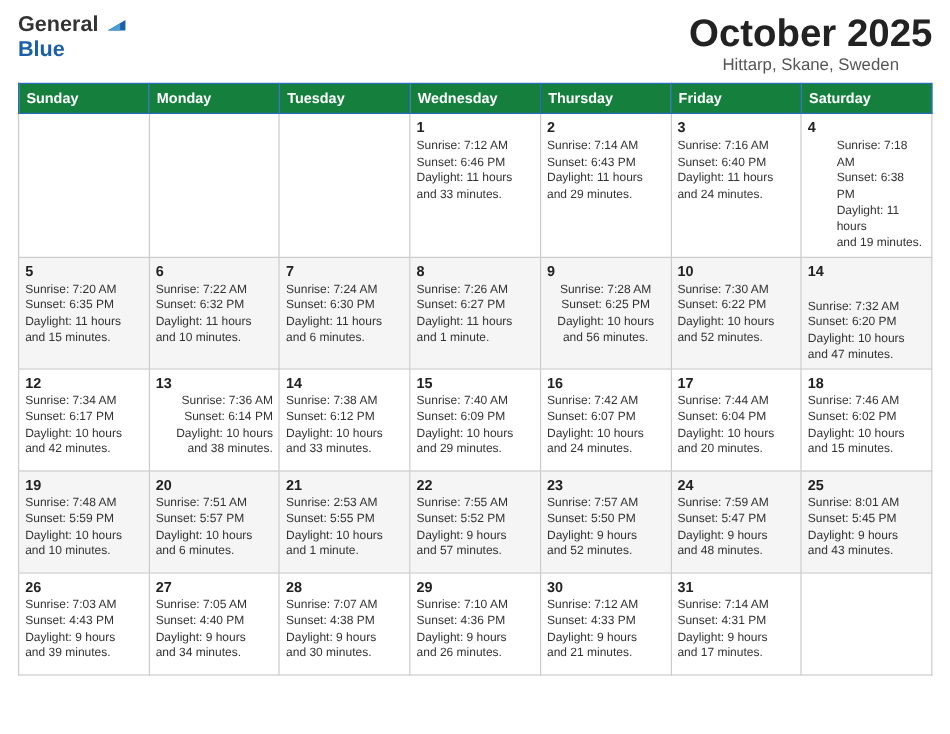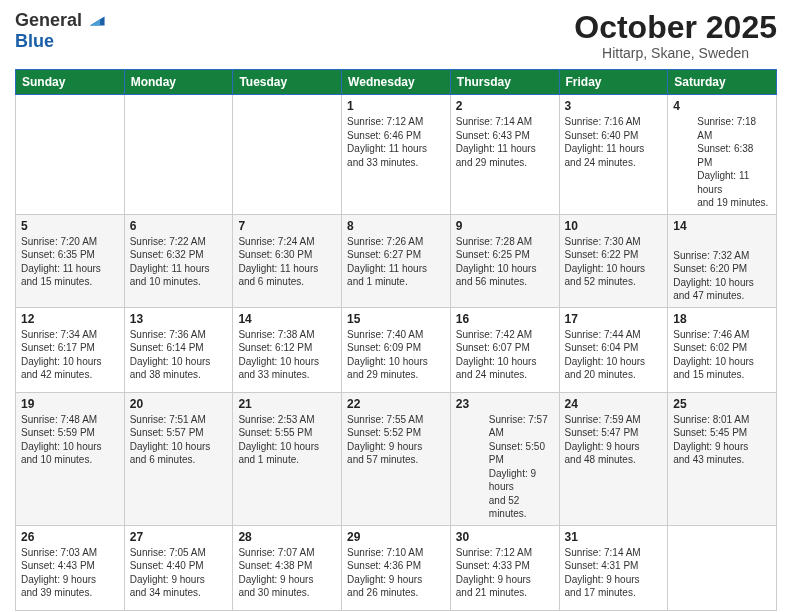--- a/index.html
+++ b/index.html
@@ -188,21 +188,21 @@
           </td>
           <td>
             <div class="day-number">8</div>
             <div class="day-info" style="white-space: pre-line;">Sunrise: 7:26 AM
 Sunset: 6:27 PM
 Daylight: 11 hours
 and 1 minute.</div>
           </td>
           <td>
             <div class="day-number">9</div>
-            <div class="day-info" style="white-space: pre-line;">Sunrise: 7:28 AM
+            <div class="day-info" style="white-space: pre-line; text-align: center;">Sunrise: 7:28 AM
 Sunset: 6:25 PM
 Daylight: 10 hours
 and 56 minutes.</div>
           </td>
           <td>
             <div class="day-number">10</div>
             <div class="day-info" style="white-space: pre-line;">Sunrise: 7:30 AM
 Sunset: 6:22 PM
 Daylight: 10 hours
 and 52 minutes.</div>
@@ -218,21 +218,21 @@
         <tr>
           <td>
             <div class="day-number">12</div>
             <div class="day-info" style="white-space: pre-line;">Sunrise: 7:34 AM
 Sunset: 6:17 PM
 Daylight: 10 hours
 and 42 minutes.</div>
           </td>
           <td>
             <div class="day-number">13</div>
-            <div class="day-info" style="white-space: pre-line;">Sunrise: 7:36 AM
+            <div class="day-info" style="white-space: pre-line; text-align: right;">Sunrise: 7:36 AM
 Sunset: 6:14 PM
 Daylight: 10 hours
 and 38 minutes.</div>
           </td>
           <td>
             <div class="day-number">14</div>
             <div class="day-info" style="white-space: pre-line;">Sunrise: 7:38 AM
 Sunset: 6:12 PM
 Daylight: 10 hours
 and 33 minutes.</div>
@@ -290,21 +290,21 @@
           </td>
           <td>
             <div class="day-number">22</div>
             <div class="day-info" style="white-space: pre-line;">Sunrise: 7:55 AM
 Sunset: 5:52 PM
 Daylight: 9 hours
 and 57 minutes.</div>
           </td>
           <td>
             <div class="day-number">23</div>
-            <div class="day-info" style="white-space: pre-line; margin-left: 33px;">Sunrise: 7:57 AM
+            <div class="day-info" style="white-space: pre-line;">Sunrise: 7:57 AM
 Sunset: 5:50 PM
 Daylight: 9 hours
 and 52 minutes.</div>
           </td>
           <td>
             <div class="day-number">24</div>
             <div class="day-info" style="white-space: pre-line;">Sunrise: 7:59 AM
 Sunset: 5:47 PM
 Daylight: 9 hours
 and 48 minutes.</div>

